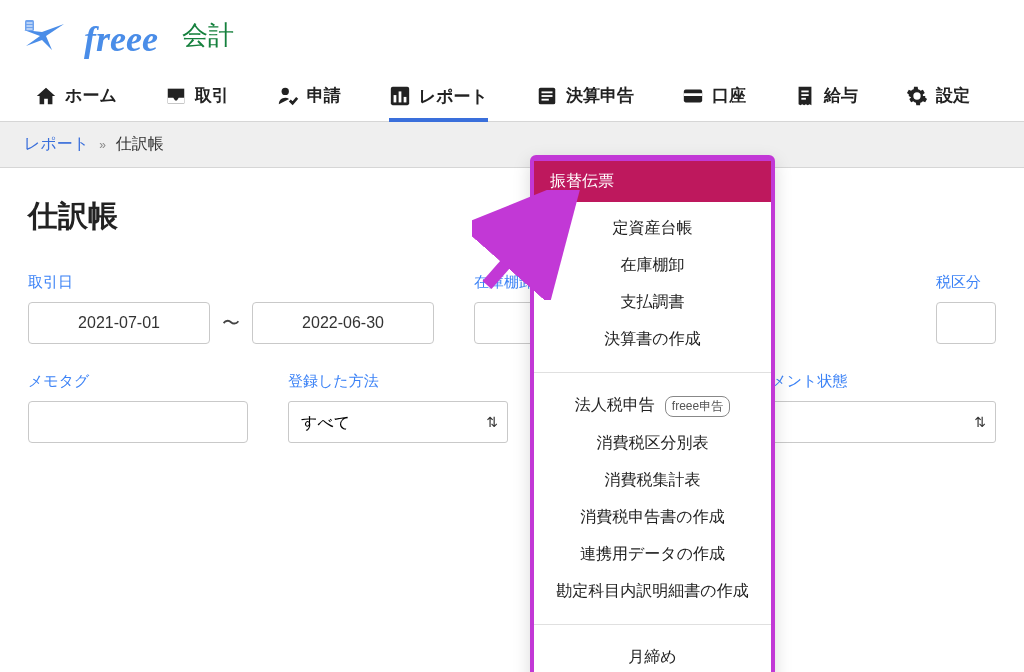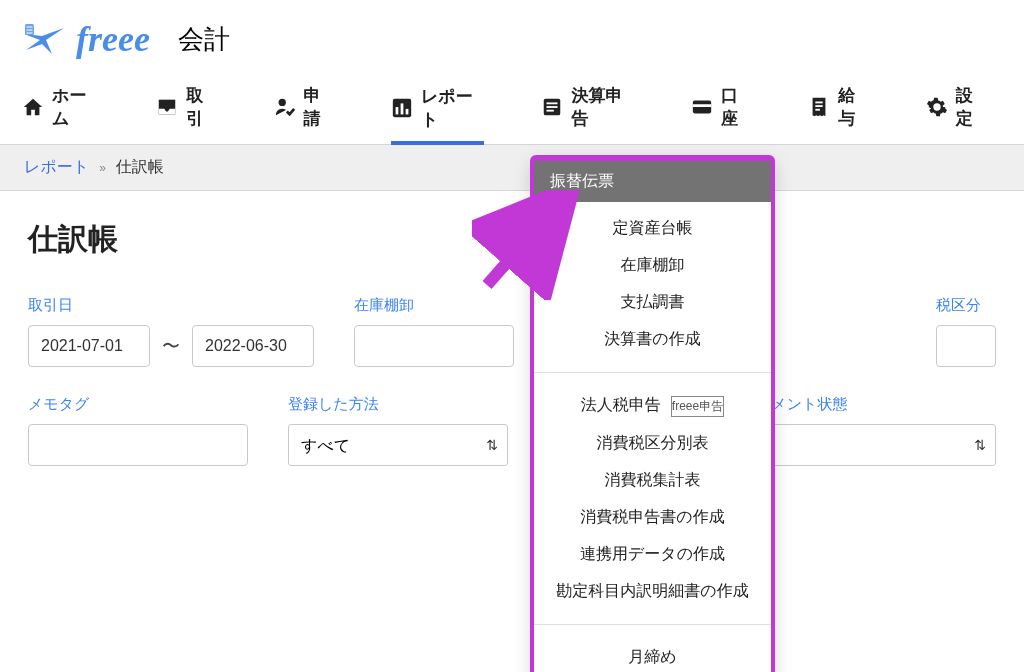--- a/index.html
+++ b/index.html
@@ -1,56 +1,56 @@
 <!DOCTYPE html>
 <html><head>
 <meta charset="utf-8">
 <style>
 * { margin: 0; padding: 0; box-sizing: border-box; font-family: -apple-system, BlinkMacSystemFont, "Segoe UI", "Hiragino Sans", "Hiragino Kaku Gothic ProN", Meiryo, sans-serif; }
 body { background: #fff; width: 1024px; height: 672px; overflow: hidden; position: relative; }
 
-.logo-bar { display: flex; align-items: center; padding: 18px 22px 10px 22px; gap: 10px; }
+.logo-bar { display: flex; align-items: flex-start; padding: 18px 22px 10px 22px; gap: 18px; }
 .logo-word { font-family: "Brush Script MT", cursive; font-style: italic; font-size: 36px; color: #4a8de8; font-weight: 600; }
-.logo-sub { font-size: 26px; color: #000000; font-weight: 500; margin-left: 18px; }
-
-.main-nav { display: flex; align-items: center; gap: 13px; padding: 0 22px; border-bottom: 1px solid #d6d6d6; position: relative; }
+.logo-sub { font-size: 26px; color: #15803d; font-weight: 500; margin-left: 6px; }
+
+.main-nav { display: flex; align-items: center; gap: 4px; padding: 0 35px; border-bottom: 1px solid #d6d6d6; position: relative; }
 .nav-item { display: flex; align-items: center; gap: 8px; font-size: 17px; font-weight: 600; color: #222; padding: 14px 0 14px 0; margin-right: 44px; cursor: pointer; }
 .nav-item .icon { width: 22px; height: 22px; display: flex; align-items: center; justify-content: center; }
 .nav-item.active { border-bottom: 4px solid #3a6fdb; margin-bottom: -1px; padding-bottom: 10px; }
 
 .breadcrumb-bar { background: #efefef; border-bottom: 1px solid #d6d6d6; padding: 12px 24px; font-size: 16px; display: flex; align-items: center; gap: 10px; }
 .bc-link { color: #3a6fdb; cursor: pointer; }
 .bc-sep { color: #888; font-size: 12px; }
 .bc-current { color: #333; }
 
 .page { padding: 28px 28px 0 28px; }
 .page-title { font-size: 30px; font-weight: 700; color: #222; margin-bottom: 36px; }
 
 .filter-row { display: flex; align-items: flex-end; gap: 40px; margin-bottom: 28px; }
 .fg { display: flex; flex-direction: column; gap: 10px; }
 .fg-label { font-size: 15px; color: #3b82f6; }
 .date-pair { display: flex; align-items: center; gap: 12px; }
 .text-input { border: 1px solid #c9c9c9; border-radius: 4px; padding: 10px 12px; font-size: 16px; background: #fff; color: #333; height: 42px; }
-.date-input { width: 122px; }
+.date-input { width: 182px; text-align: center; }
 .tilde { font-size: 18px; color: #444; }
 .cre-date { width: 160px; }
 .select-wrap { position: relative; }
 .select { appearance: none; -webkit-appearance: none; border: 1px solid #c9c9c9; border-radius: 3px; padding: 10px 34px 10px 12px; font-size: 16px; background: #fff; height: 42px; }
 .select-caret { position: absolute; right: 10px; top: 50%; transform: translateY(-50%); pointer-events: none; font-size: 14px; color: #333; }
 .memo-input { width: 220px; }
 .reg-select { width: 220px; }
 .comment-select { width: 240px; }
 
 
 .mega-menu { position: absolute; top: 155px; left: 530px; width: 245px; background: #fff; border: 4px solid #c238d6; border-top: 6px solid #c238d6; border-radius: 6px; box-shadow: 0 6px 18px rgba(0,0,0,0.15); z-index: 50; }
-.mega-menu .highlight { background: #737373; color: #fff; padding: 10px 16px; font-size: 16px; }
+.mega-menu .highlight { background: #be185d; color: #fff; padding: 10px 16px; font-size: 16px; }
 .menu-list { padding: 8px 0; }
 .menu-item { padding: 8px 16px; font-size: 16px; color: #222; cursor: pointer; text-align: center; }
 .menu-divider { border-top: 1px solid #e0e0e0; margin: 6px 0; }
-.badge { display: inline-block; border: 1px solid #888; border-radius: 0; font-size: 12px; padding: 1px 0; margin-left: 10px; color: #555; }
+.badge { display: inline-block; border: 1px solid #888; border-radius: 8px; font-size: 12px; padding: 1px 6px; margin-left: 10px; color: #555; }
 
 
 .arrow-ann { position: absolute; top: 190px; left: 472px; z-index: 60; pointer-events: none; }
 
 svg { display: block; }
 </style>
 </head>
 <body>
 
 <div class="logo-bar">

